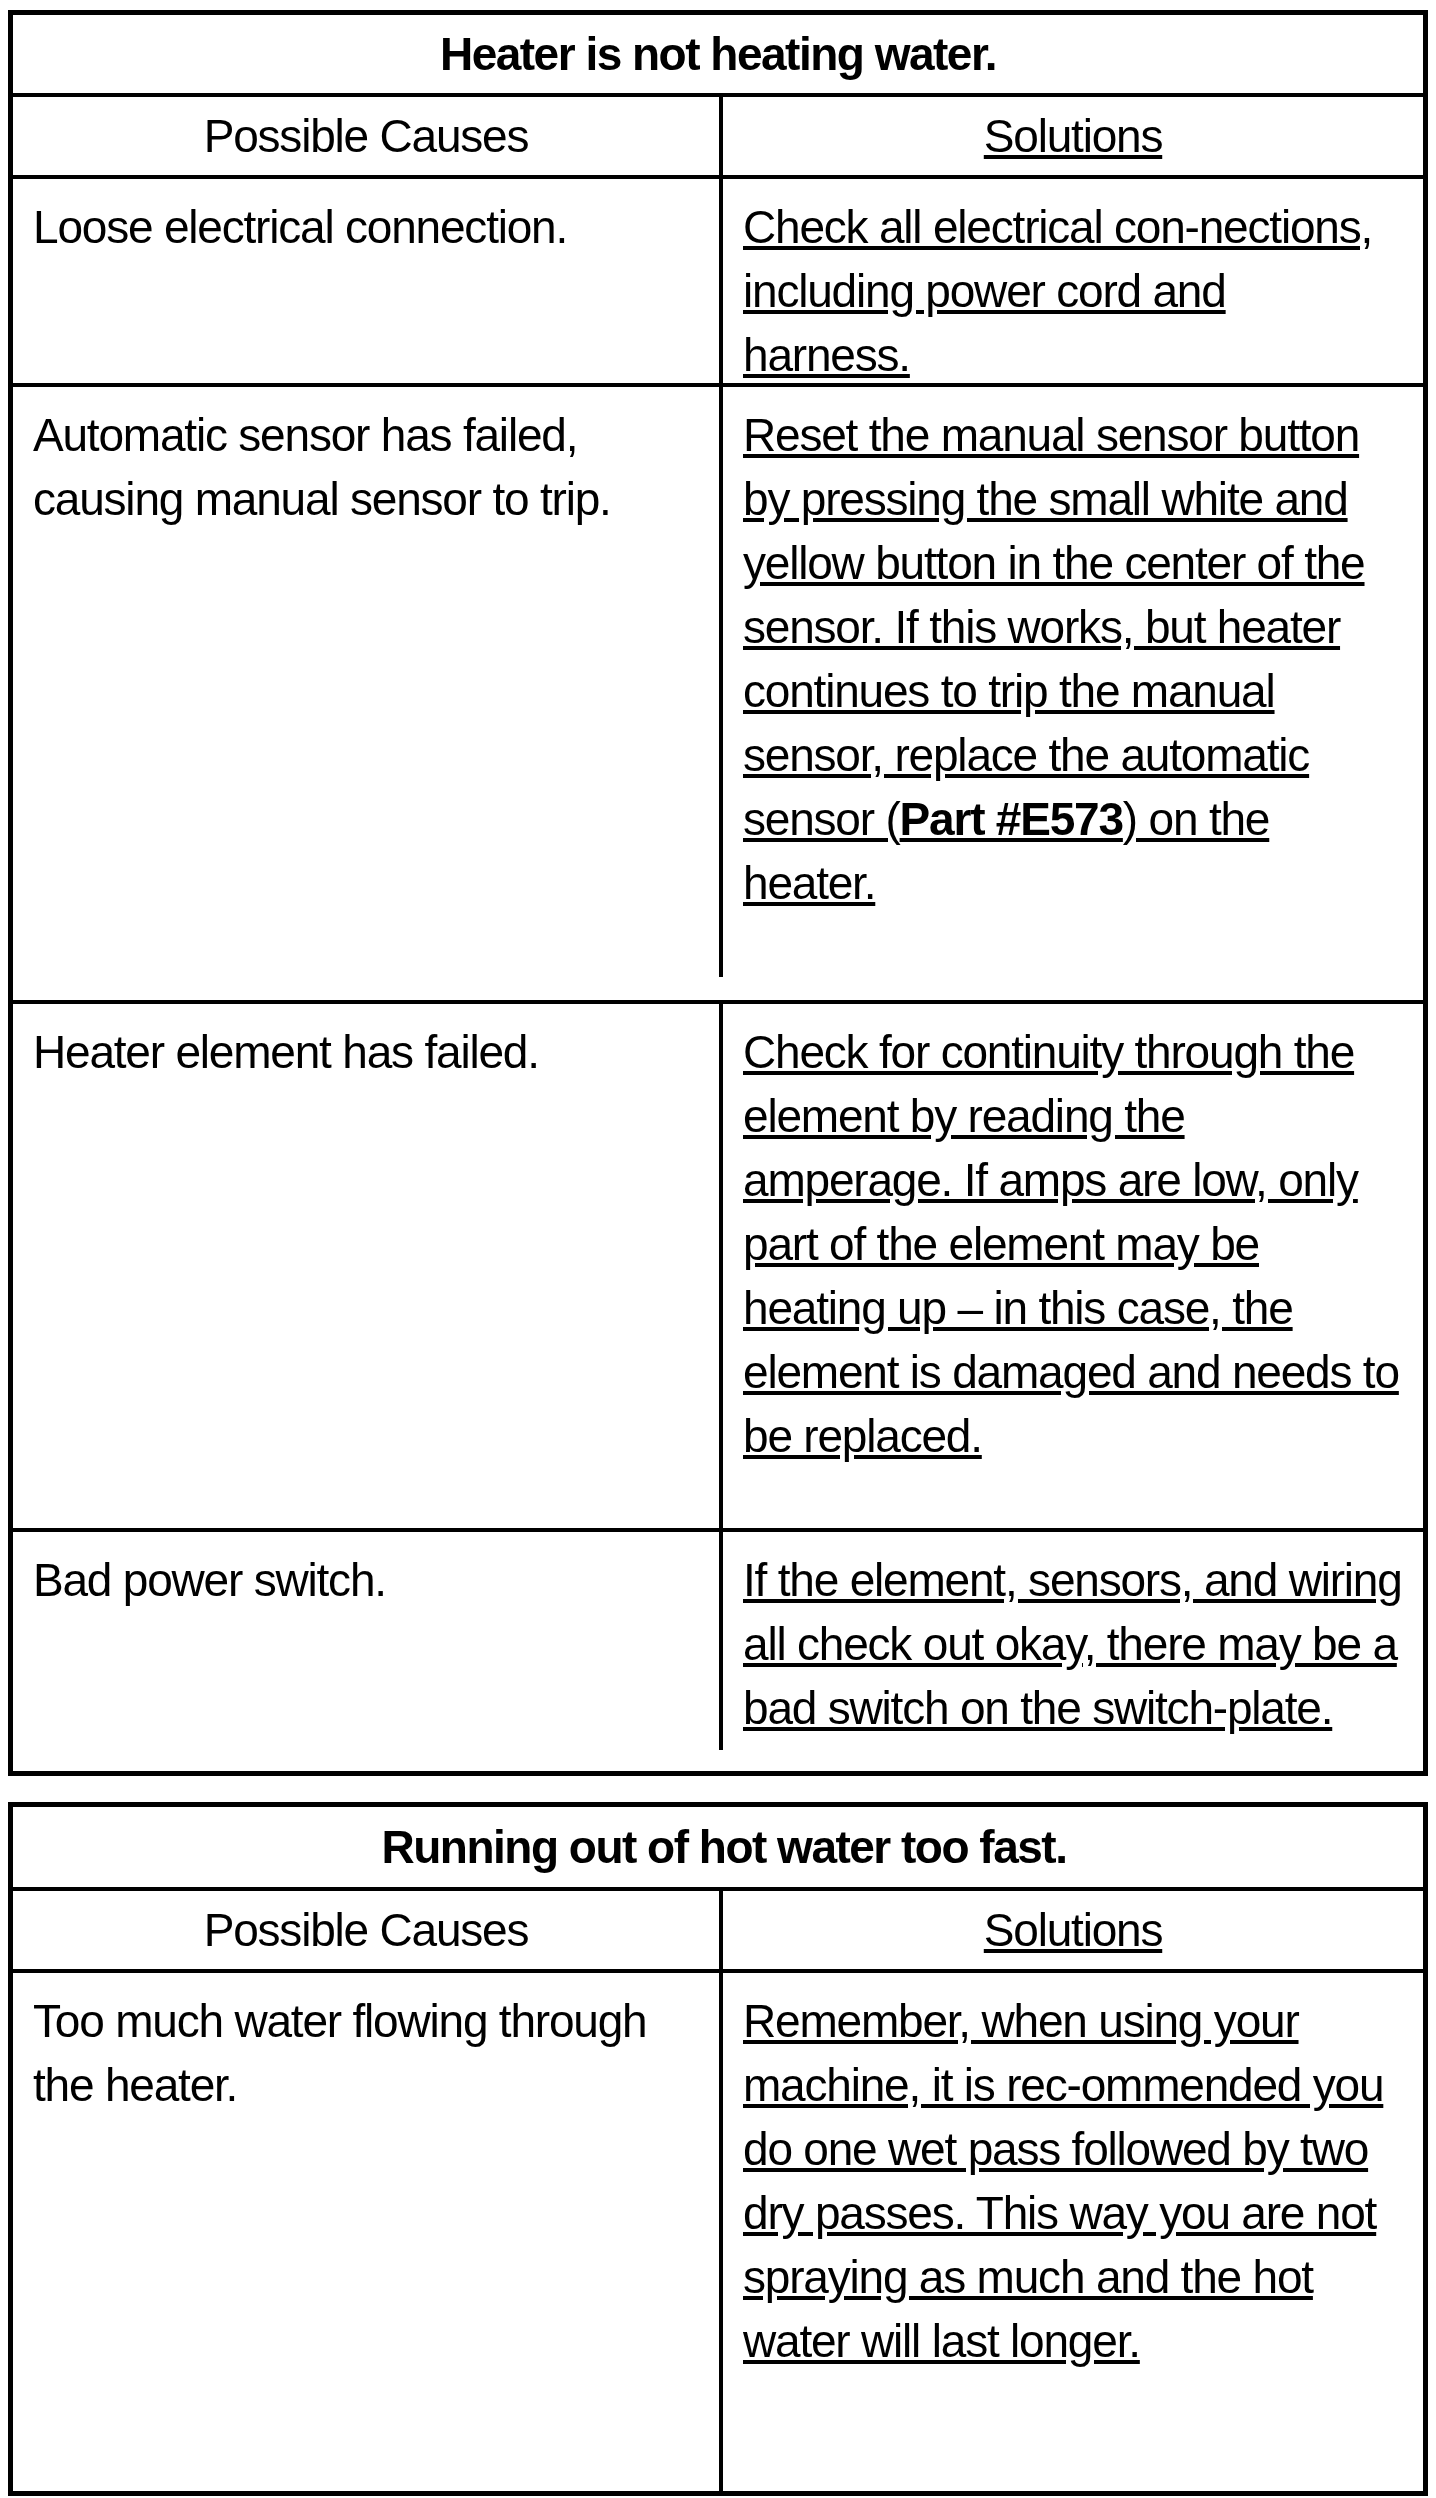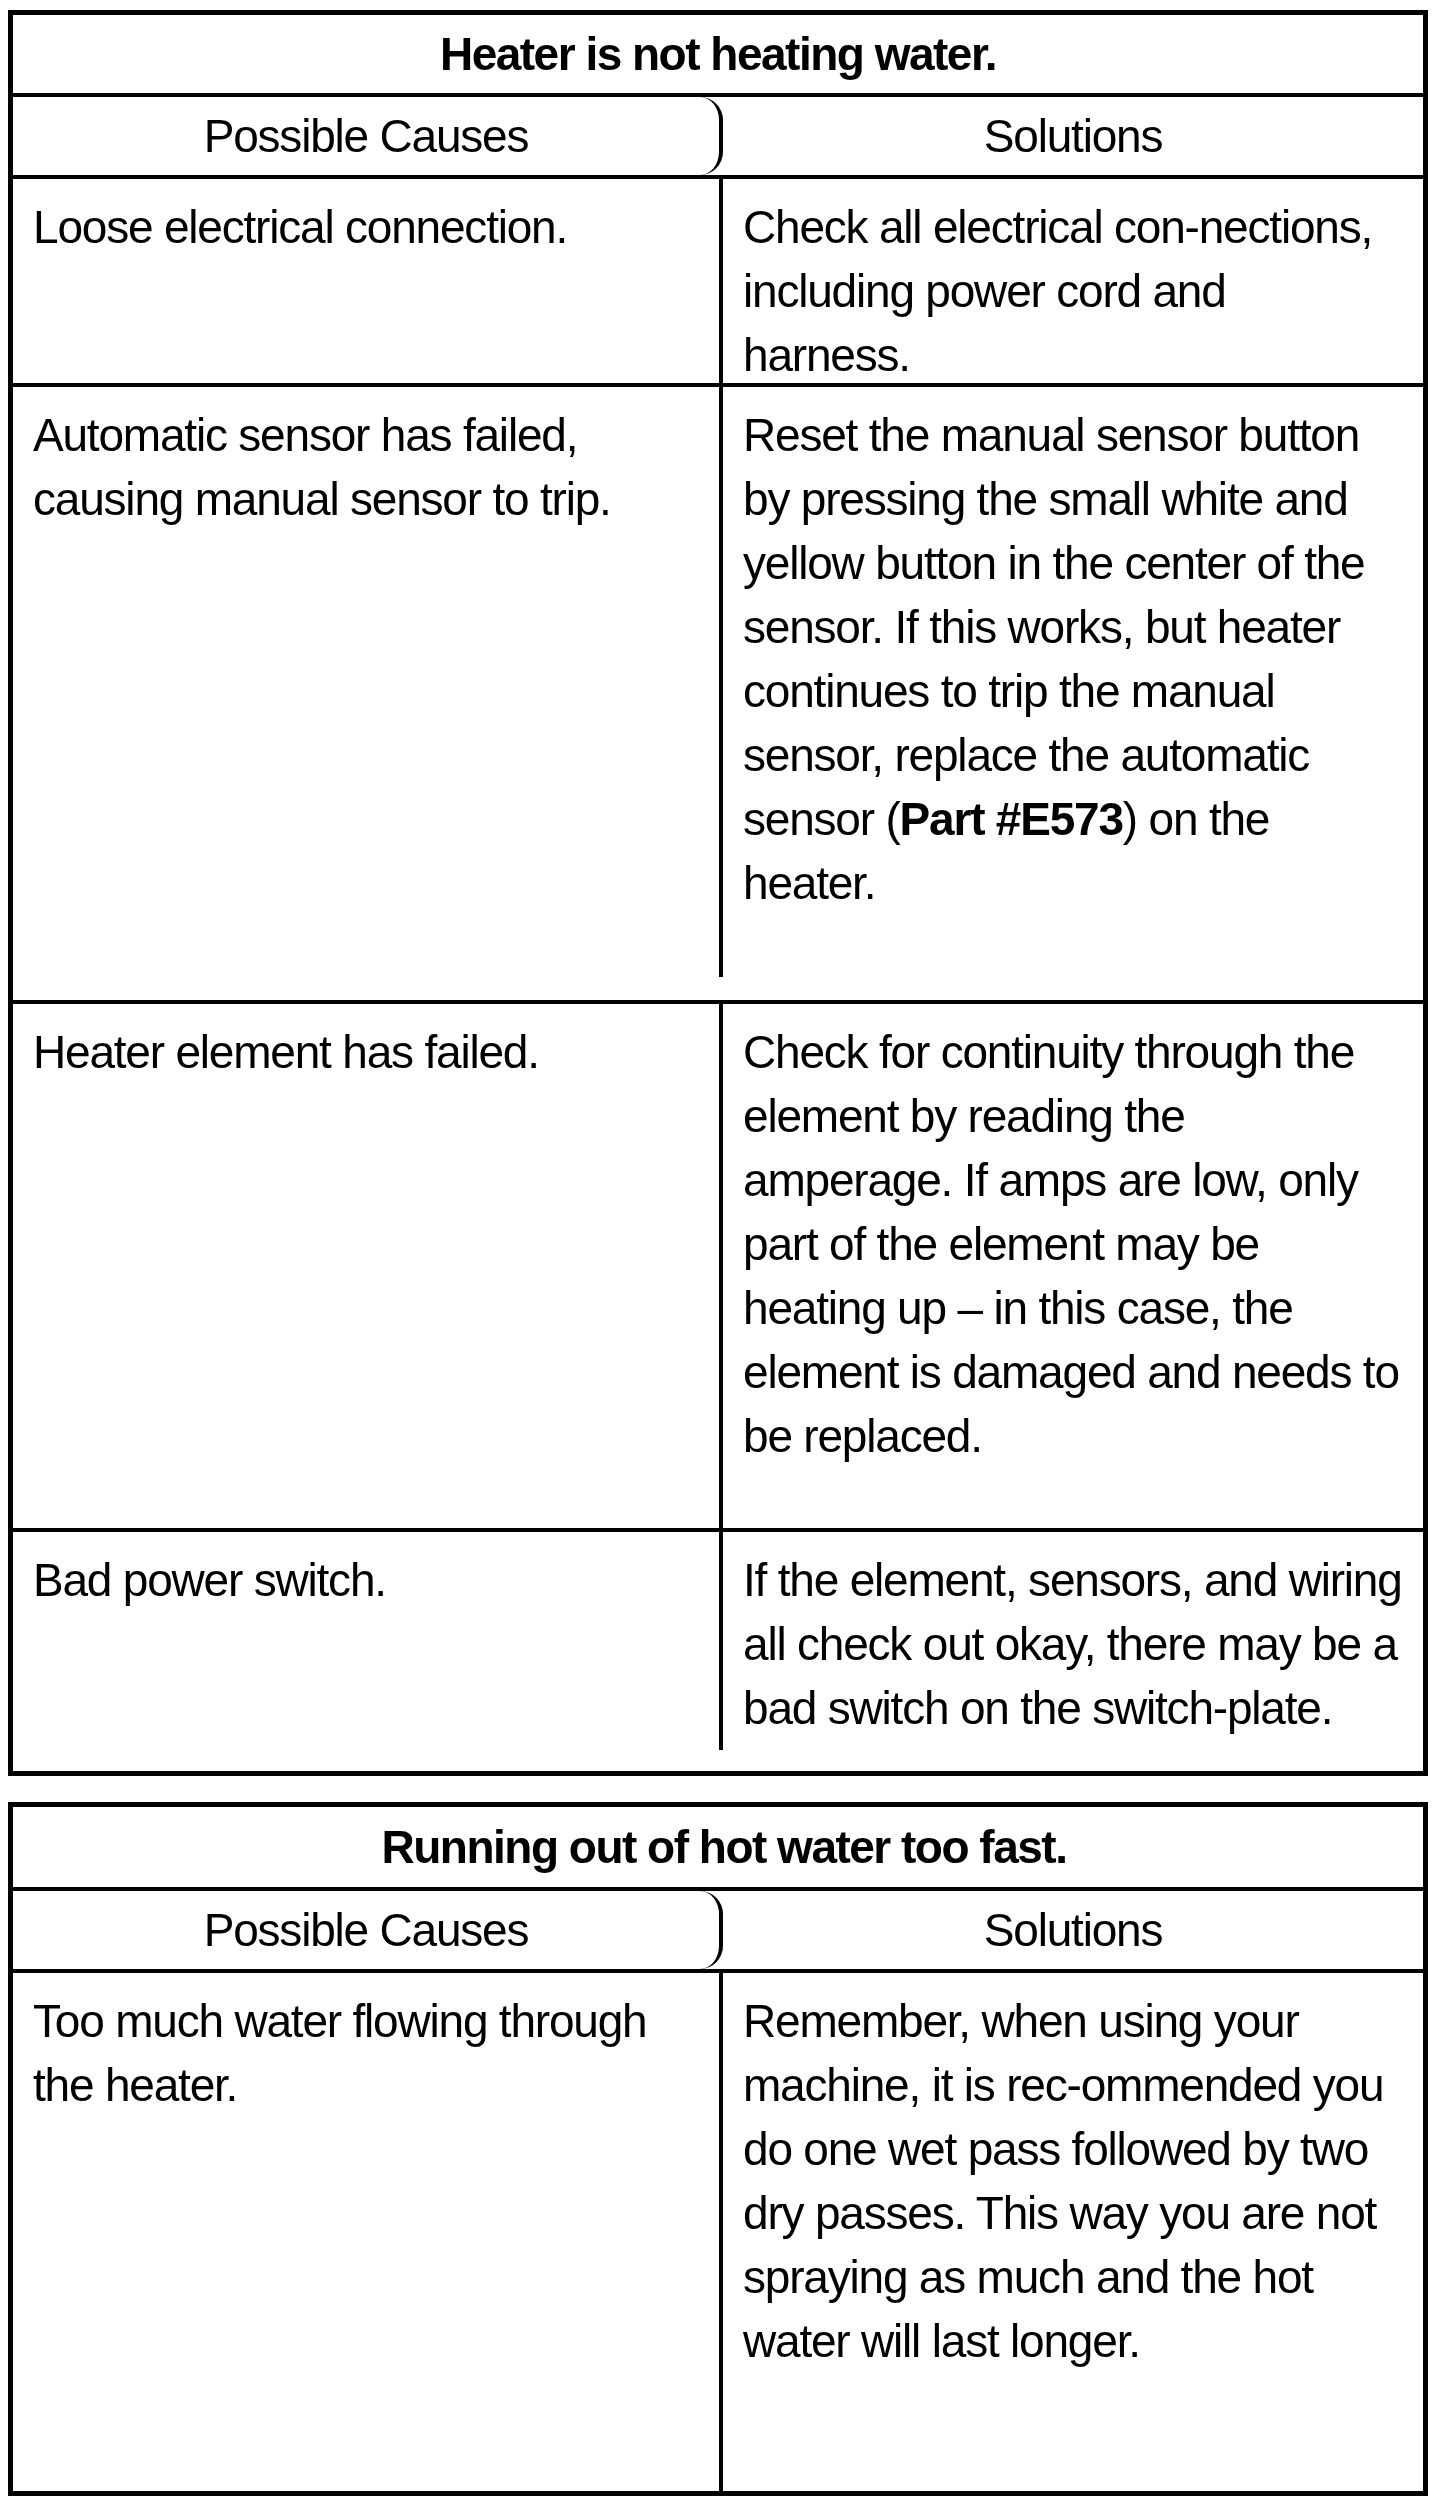--- a/index.html
+++ b/index.html
@@ -3,22 +3,22 @@
 <meta charset="utf-8">
 <style>
   html, body { margin: 0; padding: 0; background: #ffffff; }
   body { width: 1436px; height: 2498px; position: relative; font-family: "Liberation Sans", sans-serif; color: #000; }
   .tbl { position: absolute; left: 8px; width: 1420px; border: 5px solid #000; box-sizing: border-box; }
   .row { display: flex; border-top: 4px solid #000; box-sizing: border-box; }
   .row:first-child { border-top: none; justify-content: center; }
   .title { justify-content: center; align-items: center; font-weight: bold; font-size: 46px; letter-spacing: -1.5px; }
   .cell { box-sizing: border-box; padding: 16px 20px; font-size: 46px; line-height: 64px; letter-spacing: -1.2px; }
   .cell.c1 { width: 710px; border-right: 4px solid #000; }
-  .cell.c2 { flex: 1; }
-  .hdr .cell { text-align: center; display: flex; align-items: center; justify-content: center; padding: 12px; border-radius: 23px; }
+  .cell.c2 { flex: 1; text-decoration: underline; }
+  .hdr .cell { text-align: center; display: flex; align-items: center; justify-content: center; padding: 12px; }
   b { font-weight: bold; }
 </style>
 </head>
 <body>
 
 <div class="tbl" style="top:10px; height:1766px;">
   <div class="row title" style="height:78px;">
     <span>Heater is not heating water.</span>
   </div>
   <div class="row hdr" style="height:82px;">

